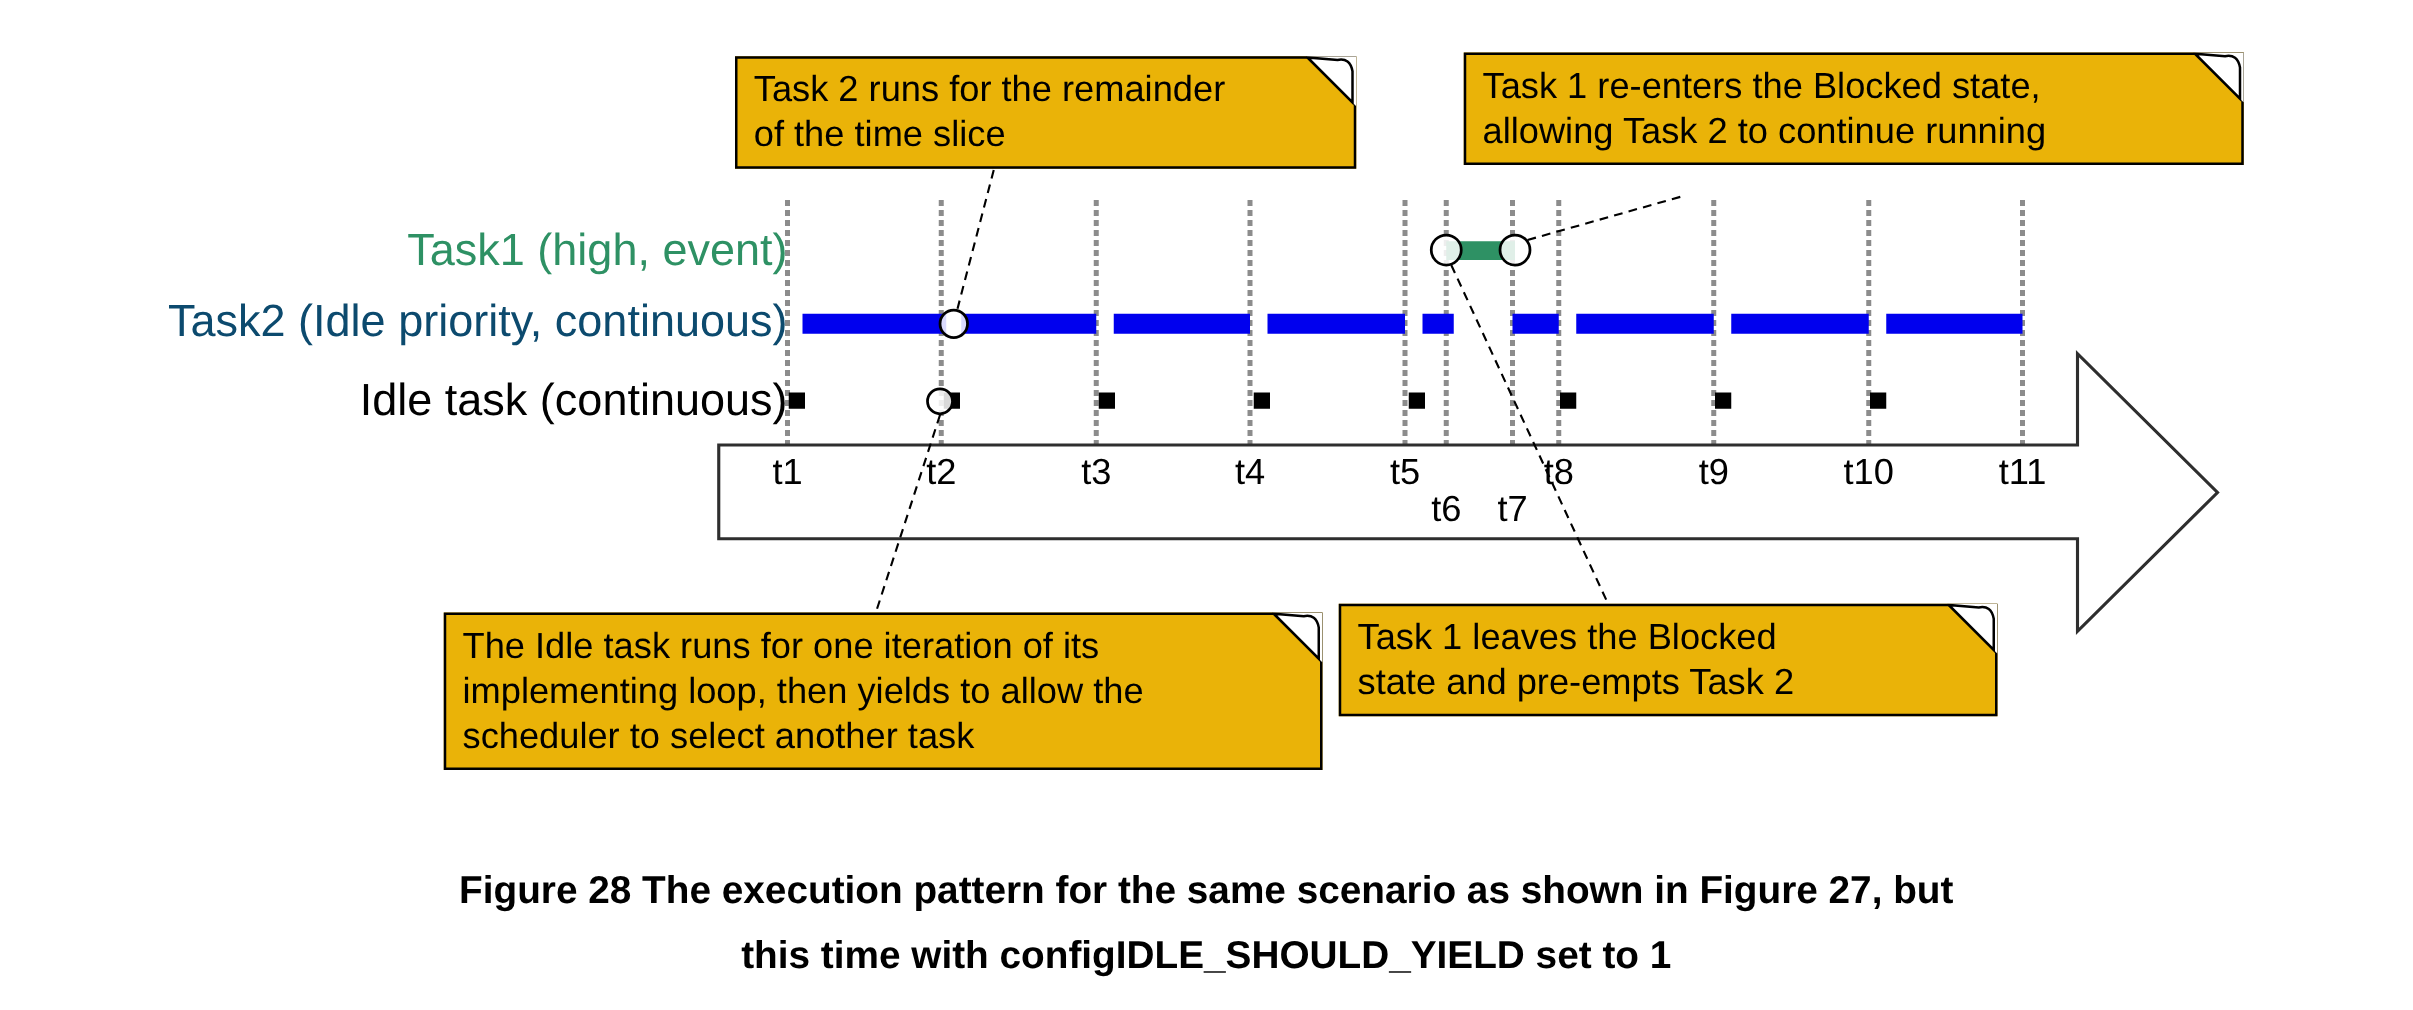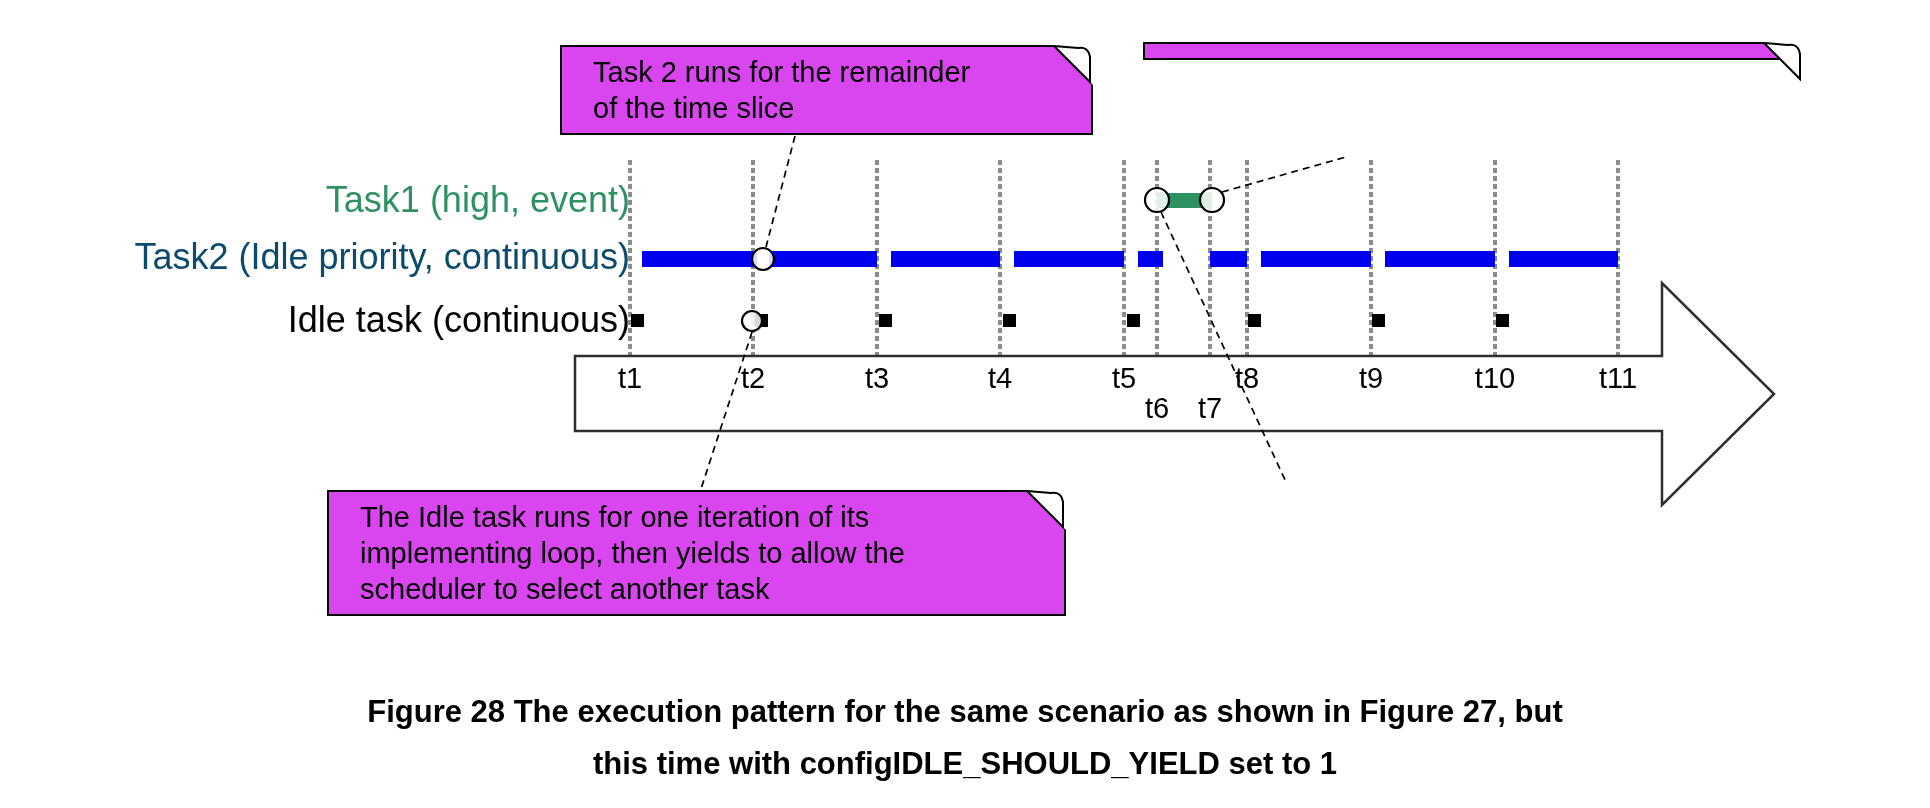--- a/index.html
+++ b/index.html
@@ -25,22 +25,22 @@
   .row-task2{color:#0c4a6e;}
   .row-idle{color:#000;}
   
   .tick-label{
     position:absolute;top:362px;width:80px;text-align:center;
     font-size:29px;color:#000;
   }
   .tick-label.row2{top:392px;}
   
   .callout{
-    position:absolute;background:#d946ef;border:2px solid #000;
-    padding:7px 31px;z-index:6;
+    position:absolute;background:#eab308;border:2px solid #000;
+    padding:7px 13px;z-index:6;margin-left:28px;
   }
   .callout-text{
     font-size:29px;line-height:36px;white-space:pre-line;color:#000;
   }
   .fold{position:absolute;top:-2px;right:-2px;z-index:7;}
   
   #overlay{position:absolute;left:0;top:0;z-index:5;pointer-events:none;}
   
   #caption{
     position:absolute;top:686px;left:0;width:100%;text-align:center;
@@ -129,31 +129,41 @@
 
   <div class="callout" style="left: 560px; top: 45px; width: 467px;">
     <div class="callout-text">Task 2 runs for the remainder
 of the time slice</div>
     <svg class="fold" width="40" height="40" viewBox="0 0 40 40">
       <polygon points="0,0 40,0 40,40" fill="#fff"></polygon>
       <path d="M1,1 L37,37 L37,12 Q35,1 25,3 Z" fill="#fff" stroke="#000" stroke-width="2"></path>
     </svg>
   </div>
   <div class="callout" style="left: 1143px; top: 42px; width: 594px;">
+    <div class="callout-text">Task 1 re-enters the Blocked state,
+allowing Task 2 to continue running</div>
     <svg class="fold" width="40" height="40" viewBox="0 0 40 40">
       <polygon points="0,0 40,0 40,40" fill="#fff"></polygon>
       <path d="M1,1 L37,37 L37,12 Q35,1 25,3 Z" fill="#fff" stroke="#000" stroke-width="2"></path>
     </svg>
   </div>
   <div class="callout" style="left: 327px; top: 490px; width: 673px;">
     <div class="callout-text">The Idle task runs for one iteration of its
 implementing loop, then yields to allow the
 scheduler to select another task</div>
     <svg class="fold" width="40" height="40" viewBox="0 0 40 40">
       <polygon points="0,0 40,0 40,40" fill="#fff"></polygon>
       <path d="M1,1 L37,37 L37,12 Q35,1 25,3 Z" fill="#fff" stroke="#000" stroke-width="2"></path>
     </svg>
   </div>
+  <div class="callout" style="left: 1043px; top: 483px; width: 497px;">
+    <div class="callout-text">Task 1 leaves the Blocked
+state and pre-empts Task 2</div>
+    <svg class="fold" width="40" height="40" viewBox="0 0 40 40">
+      <polygon points="0,0 40,0 40,40" fill="#fff"></polygon>
+      <path d="M1,1 L37,37 L37,12 Q35,1 25,3 Z" fill="#fff" stroke="#000" stroke-width="2"></path>
+    </svg>
+  </div>
 
   <div id="caption">Figure 28 The execution pattern for the same scenario as shown in Figure 27, but
 this time with configIDLE_SHOULD_YIELD set to 1</div>
 
 </div>
 
 </body></html>

